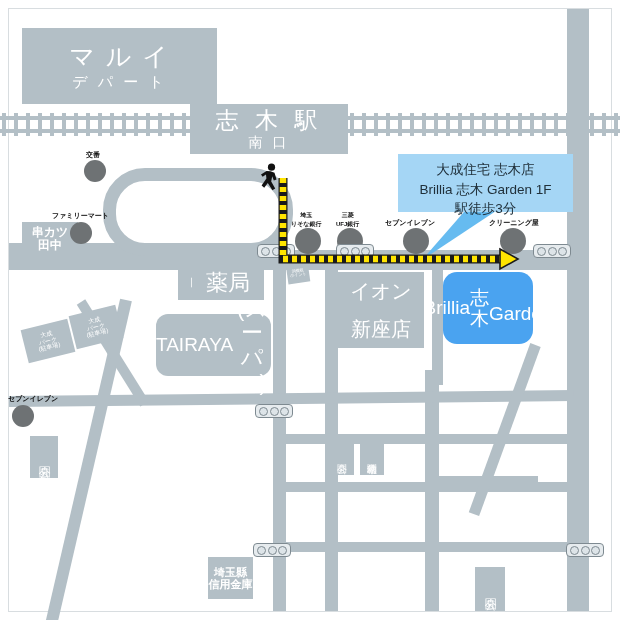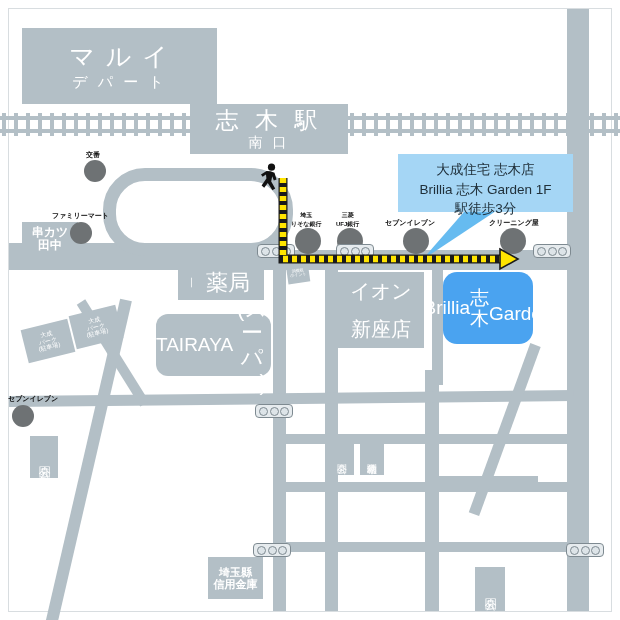--- a/index.html
+++ b/index.html
@@ -153,21 +153,21 @@
   </div>
   <div class="bld" style="left:360px;top:437px;width:24px;height:38px;font-size:10px;">
     <span class="vtext">幼稚園</span>
   </div>
 
   <div class="bld" style="left:475px;top:567px;width:30px;height:44px;font-size:12px;">
     <span class="vtext">公園</span>
   </div>
 
 
-  <div class="bld" style="left:208px;top:557px;width:55px;height:42px;flex-direction:column;font-size:11px;font-weight:bold;">
+  <div class="bld" style="left:208px;top:557px;width:45px;height:42px;flex-direction:column;font-size:11px;font-weight:bold;">
     <div>埼玉縣</div>
     <div>信用金庫</div>
   </div>
 
   <div class="parkbox" style="left:24px;top:324px;width:48px;height:34px;transform:rotate(-14deg);flex-direction:column;font-size:6px;">
     <div>大成</div>
     <div>パーク</div>
     <div>(駐車場)</div>
   </div>
   <div class="parkbox" style="left:72px;top:310px;width:48px;height:34px;transform:rotate(-14deg);flex-direction:column;font-size:6px;">

